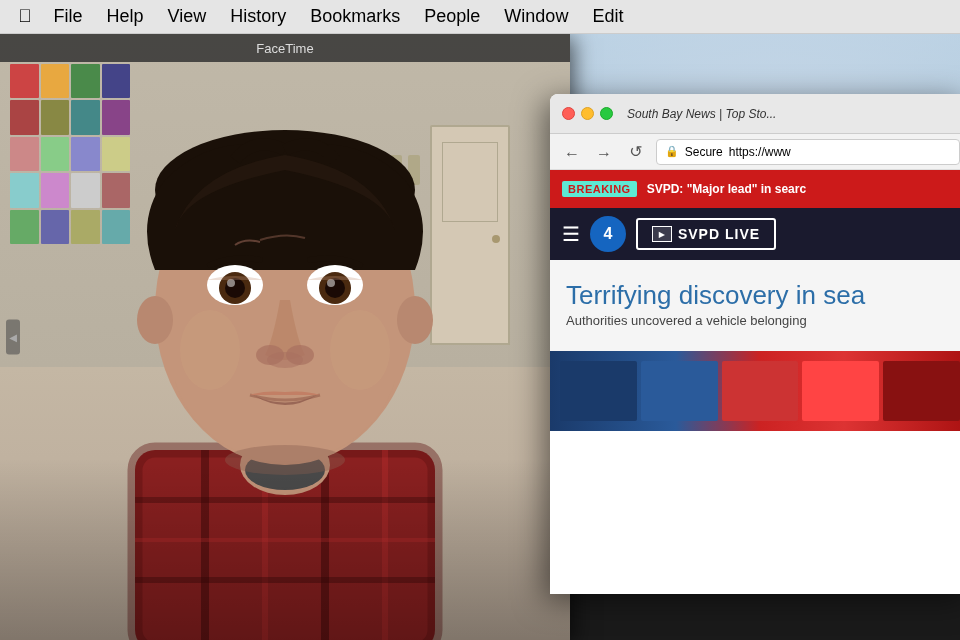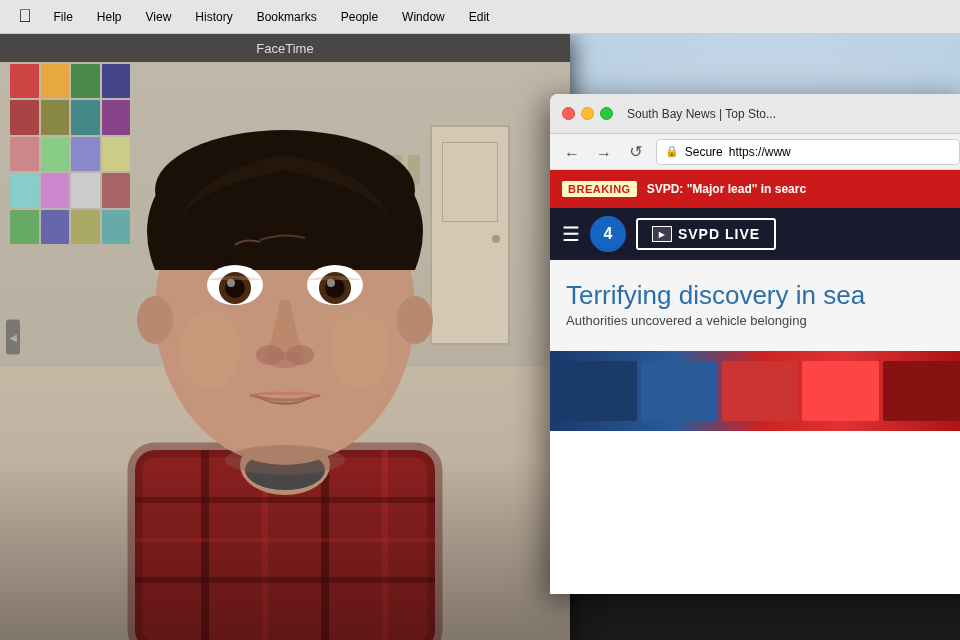--- a/index.html
+++ b/index.html
@@ -24,21 +24,21 @@
       gap: 4px;
       position: absolute;
       top: 0;
       left: 0;
       z-index: 100;
       border-bottom: 1px solid #ccc;
     }
 
     .menubar-item {
       padding: 4px 10px;
-      font-size: 12px;
+      font-size: 18px;
       font-weight: 400;
       color: #000;
       cursor: pointer;
       border-radius: 4px;
       white-space: nowrap;
     }
 
     .menubar-item.apple {
       font-size: 18px;
       padding: 2px 8px;
@@ -319,21 +319,21 @@
     .breaking-bar {
       height: 38px;
       background: #cc1a1a;
       display: flex;
       align-items: center;
       padding: 0 12px;
       gap: 10px;
     }
 
     .breaking-label {
-      background: #fef9c3;
+      background: #5eead4;
       color: #cc1a1a;
       font-size: 11px;
       font-weight: 800;
       padding: 2px 6px;
       border-radius: 2px;
       letter-spacing: 0.5px;
     }
 
     .breaking-text {
       color: #fff;
@@ -582,21 +582,21 @@
       <span style="color:#aaa; font-size:10px;">◀</span>
     </div>
   </div>
 
   <div class="browser-window">
 
     <div class="browser-titlebar">
       <div class="traffic-light traffic-close"></div>
       <div class="traffic-light traffic-min"></div>
       <div class="traffic-light traffic-max"></div>
-      <div style="flex:1; margin-left:8px; font-size:12px; color:#333; white-space:nowrap; overflow:hidden; text-overflow:ellipsis;">South Bay News | Top Sto...</div>
+      <div style="flex:1; margin-left:8px; font-size:12px; color:#333; white-space:nowrap; overflow:hidden; text-overflow:ellipsis;font-style:italic;">South Bay News | Top Sto...</div>
     </div>
 
     <div class="browser-nav">
       <div class="nav-btn">←</div>
       <div class="nav-btn">→</div>
       <div class="nav-btn">↺</div>
 
       <div class="address-bar">
         <span class="lock-icon">🔒</span>
         <span class="address-text">Secure</span>

